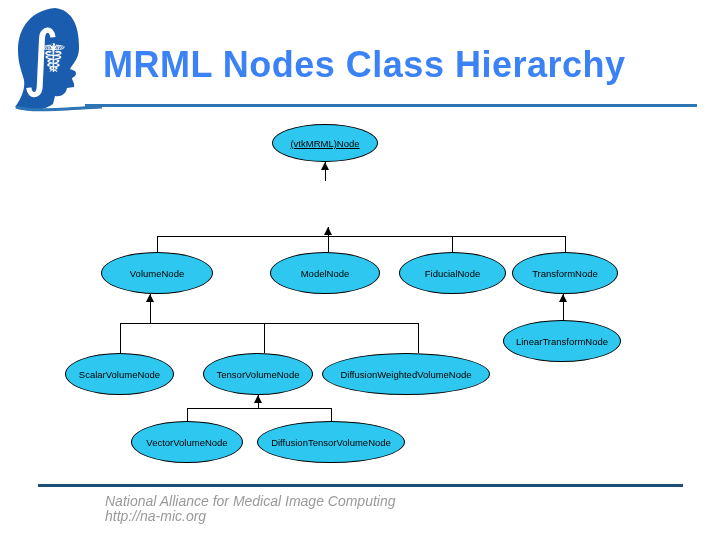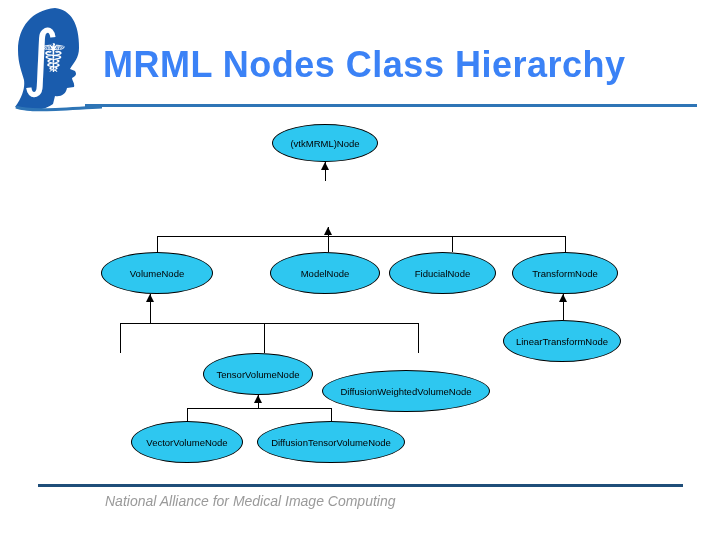--- a/index.html
+++ b/index.html
@@ -67,28 +67,29 @@
              C65,77 62,75 62,72 C66,70 67,68 65,65 L60,63
              C64,56 69,52 69,42 C69,17 61,4 45,2 Z"></path>
     <path fill="none" stroke="#2E75B6" stroke-width="3" d="M6,101 C20,106 50,103 92,101"></path>
     <text x="12" y="76" font-size="72" fill="#ffffff" font-family="DejaVu Sans, sans-serif">∫</text>
     <text x="30" y="66" font-size="40" fill="#ffffff" font-family="DejaVu Sans, sans-serif">☤</text>
   </svg>
 
   <div class="title">MRML Nodes Class Hierarchy</div>
   <div class="header-rule"></div>
 
-  <div class="node" style="left:272px; top:124px; width:106px; height:38px;">(vtkMRML)Node</div>
+  <div class="node" style="left:272px; top:124px; width:106px; height:38px;text-decoration:underline;">(vtkMRML)Node</div>
   <div class="node" style="left:101px; top:252px; width:112px; height:42px;">VolumeNode</div>
   <div class="node" style="left:270px; top:252px; width:110px; height:42px;">ModelNode</div>
-  <div class="node" style="left:389px; top:252px; width:107px; height:42px;">FiducialNode</div>
+  <div class="node" style="left:399px; top:252px; width:107px; height:42px;">FiducialNode</div>
   <div class="node" style="left:512px; top:252px; width:106px; height:42px;">TransformNode</div>
   <div class="node" style="left:503px; top:320px; width:118px; height:42px;">LinearTransformNode</div>
+  <div class="node" style="left:65px; top:353px; width:109px; height:42px;">ScalarVolumeNode</div>
   <div class="node" style="left:203px; top:353px; width:110px; height:42px;">TensorVolumeNode</div>
-  <div class="node" style="left:322px; top:370px; width:168px; height:42px;">DiffusionWeightedVolumeNode</div>
+  <div class="node" style="left:322px; top:353px; width:168px; height:42px;">DiffusionWeightedVolumeNode</div>
   <div class="node" style="left:257px; top:421px; width:148px; height:42px;">DiffusionTensorVolumeNode</div>
   <div class="node" style="left:131px; top:421px; width:112px; height:42px;">VectorVolumeNode</div>
 
   <div class="vline" style="left:325px; top:162px; height:19px;"></div>
   <div class="arrow-up" style="left:321px; top:162px;"></div>
 
   <div class="vline" style="left:328px; top:227px; height:9px;"></div>
   <div class="arrow-up" style="left:324px; top:227px;"></div>
   <div class="hline" style="left:157px; top:236px; width:409px;"></div>
   <div class="vline" style="left:157px; top:236px; height:16px;"></div>
@@ -108,15 +109,16 @@
 
   <div class="vline" style="left:258px; top:395px; height:13px;"></div>
   <div class="arrow-up" style="left:254px; top:395px;"></div>
   <div class="hline" style="left:187px; top:408px; width:145px;"></div>
   <div class="vline" style="left:187px; top:408px; height:13px;"></div>
   <div class="vline" style="left:331px; top:408px; height:13px;"></div>
 
   <div class="footer-rule"></div>
   <div class="footer-text">
     <div>National Alliance for Medical Image Computing</div>
+    <div>http://na-mic.org</div>
   </div>
 
 </div>
 
 </body></html>

